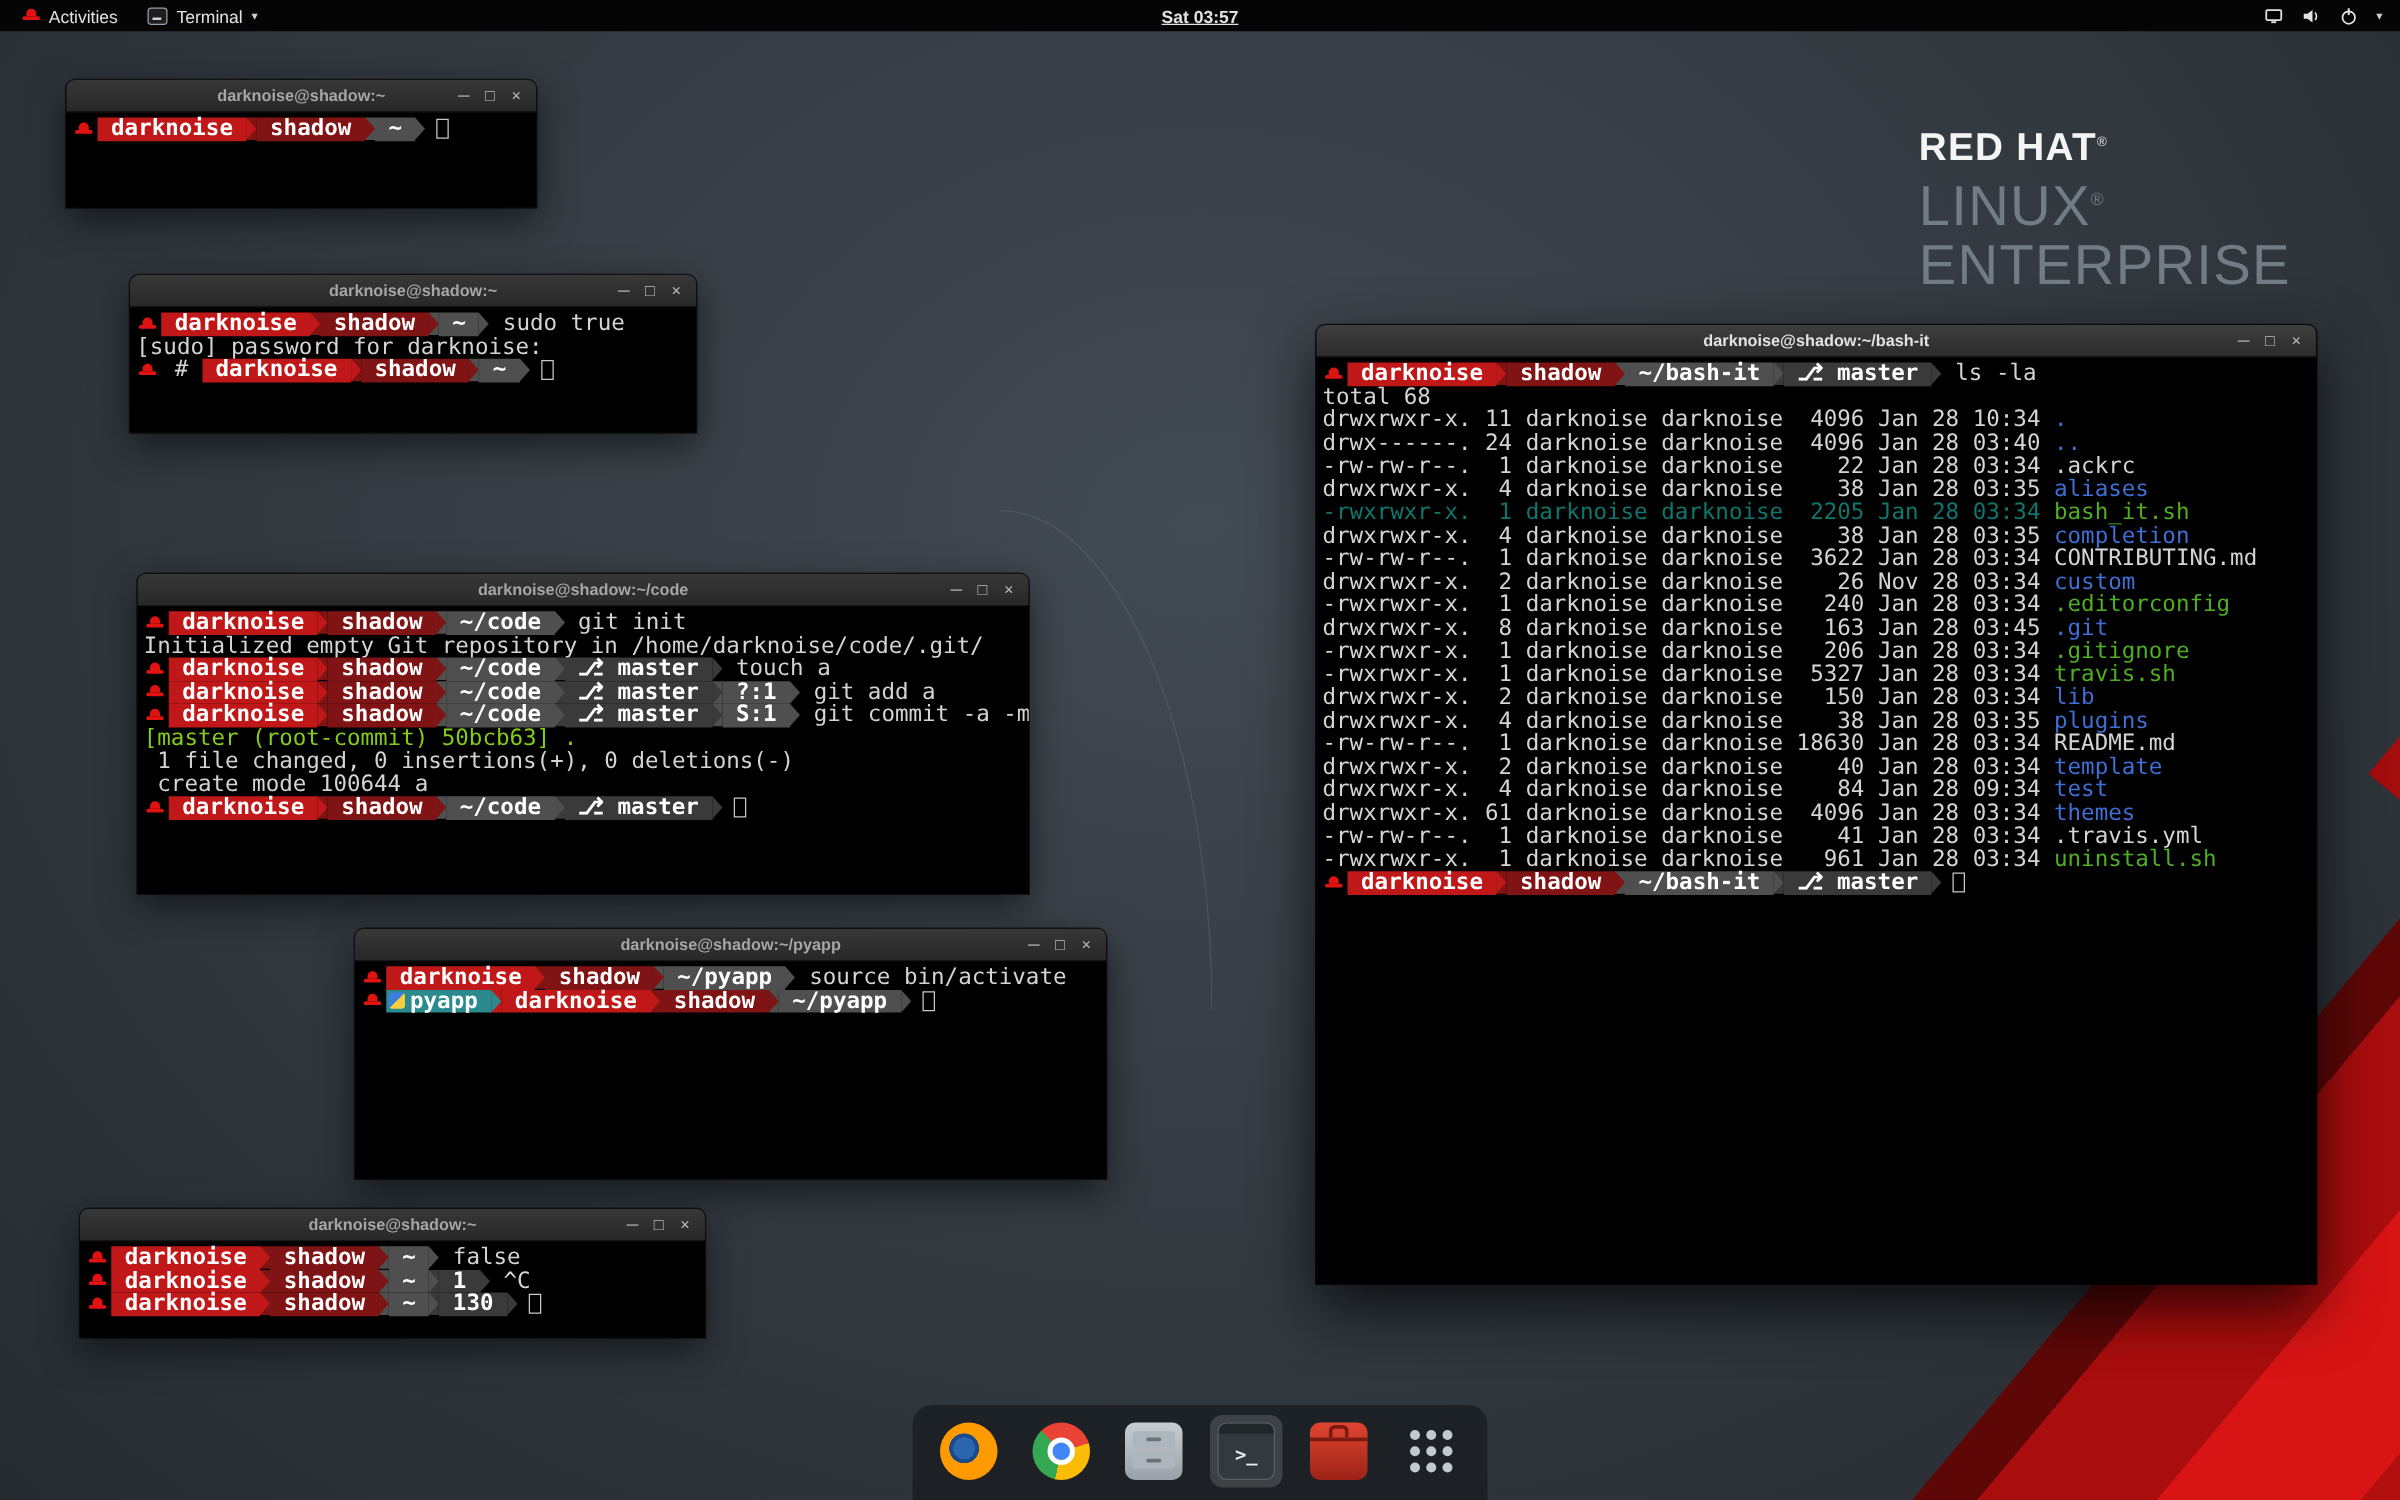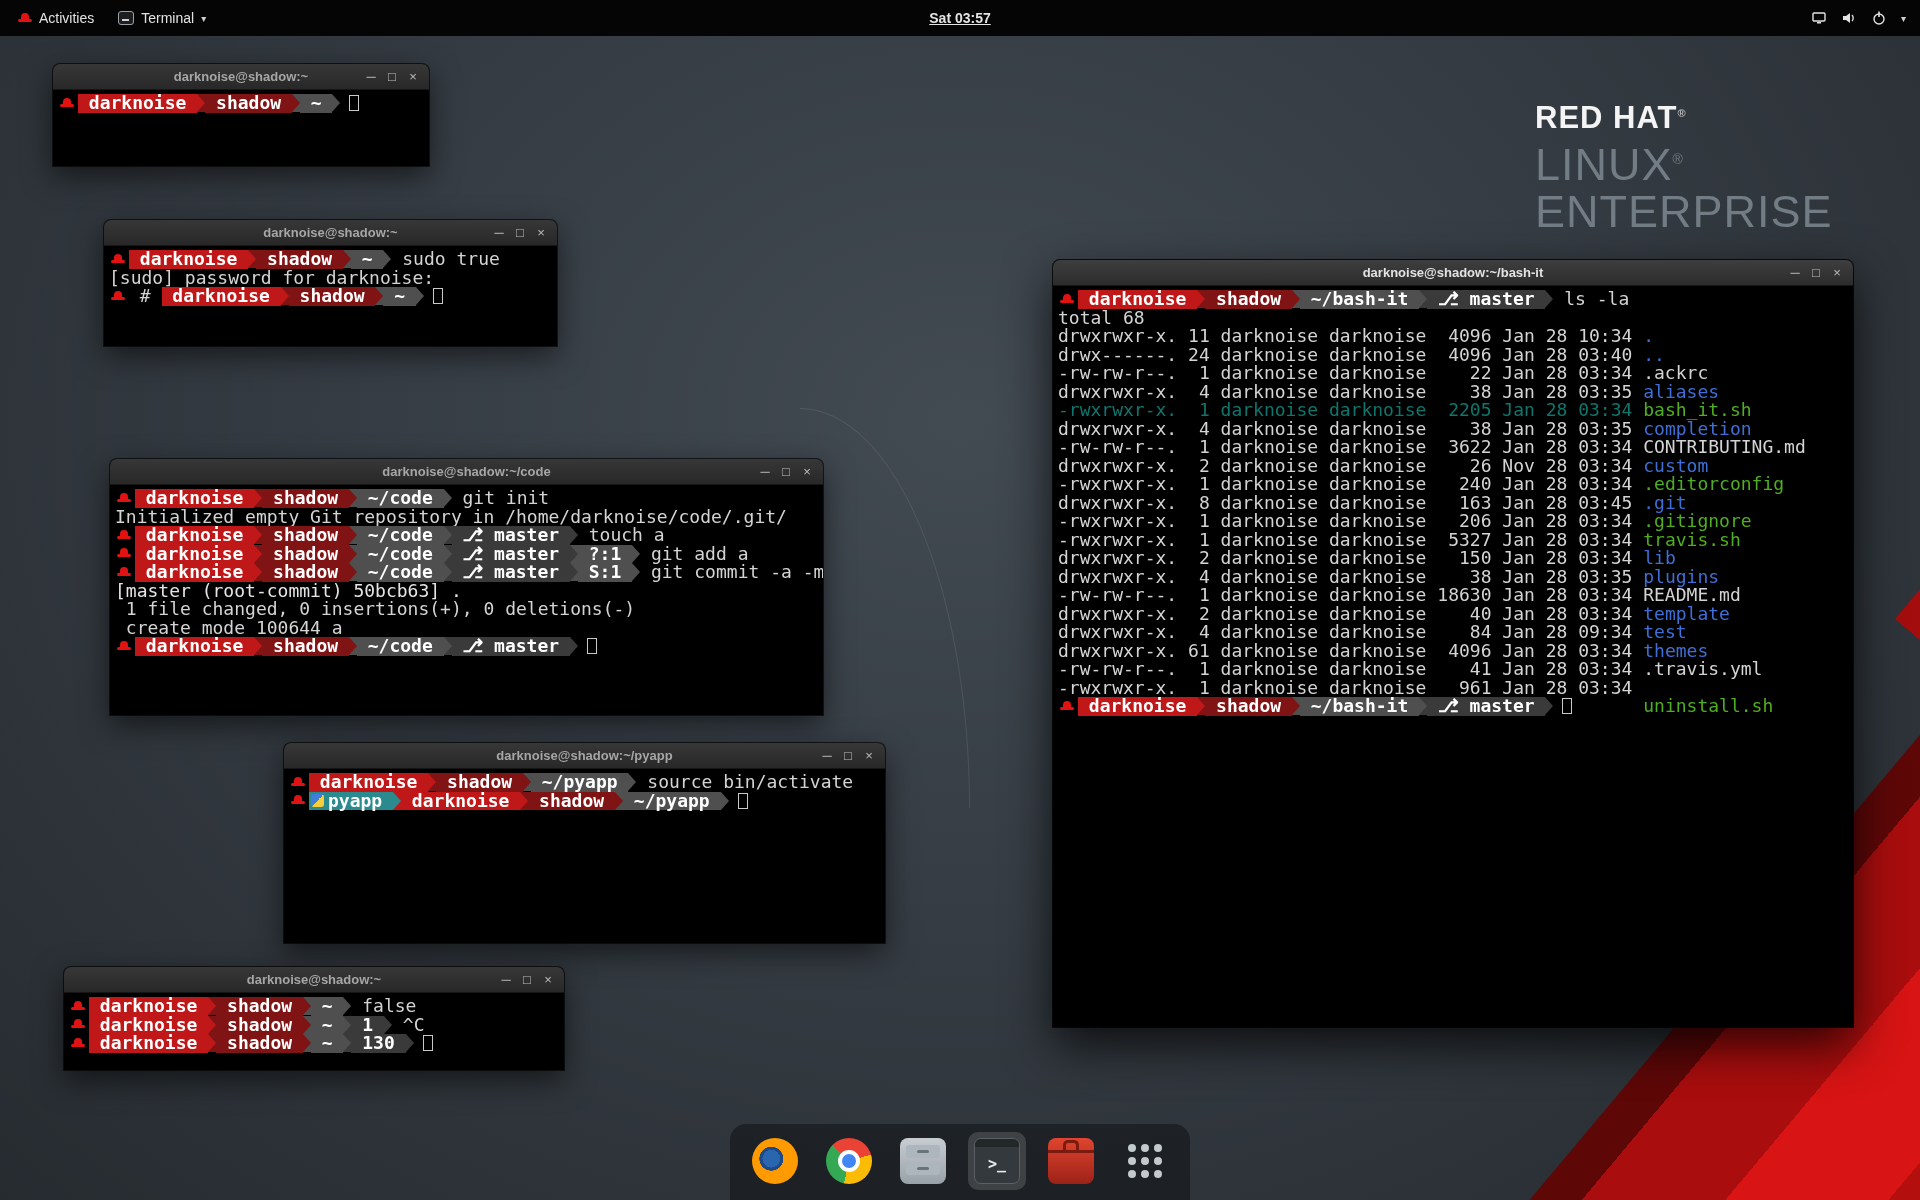--- a/index.html
+++ b/index.html
@@ -32,21 +32,21 @@
     border-top-right-radius:170px 400px;
   }
   
   .branding { position:absolute; left:1535px; top:100px; user-select:none; }
   .brand-redhat { font-size:31px; font-weight:bold; color:#f4f4f4; letter-spacing:1px; }
   .brand-redhat sup { font-size:11px; color:#bdbdbd; }
   .brand-line { font-size:45px; font-weight:300; letter-spacing:1px; color:#727c84; line-height:47px; }
   .brand-line sup { font-size:14px; }
   
   .topbar {
-    position:absolute; top:0; left:0; right:0; height:36px; background:#050505;
+    position:absolute; top:0; left:0; right:0; height:25px; background:#050505;
     color:#e3e3e3; font-size:14px; display:flex; align-items:center; z-index:100;
   }
   .tb-left { display:flex; align-items:center; gap:4px; padding-left:8px; }
   .tb-activities { display:flex; align-items:center; gap:7px; padding:0 10px; height:25px; }
   .tb-appmenu { display:flex; align-items:center; gap:7px; padding:0 10px; height:25px; }
   .tb-chevron { font-size:10px; color:#cfcfcf; }
   .tb-appicon { width:16px; height:14px; background:#1c1e20; border:1px solid #9aa0a5; border-radius:3px; position:relative; }
   .tb-appicon::after { content:""; position:absolute; left:3px; bottom:3px; width:7px; height:2px; background:#cfd3d6; }
   .tb-center { position:absolute; left:50%; transform:translateX(-50%); font-weight:600;text-decoration:underline; }
   .tb-right { margin-left:auto; display:flex; align-items:center; gap:14px; padding-right:14px; }
@@ -164,21 +164,21 @@
             <span class="wbtn">□</span>
             <span class="wbtn">×</span>
           </span>
         </div>
         <div class="tbody">
           <div class="tline"><span class="picon redhat-icon"></span><span class="seg" style="background: rgb(192, 24, 24); color: rgb(255, 255, 255);"> darknoise </span><span class="parrow" style="border-left-color: rgb(192, 24, 24); background: rgb(128, 19, 20);"></span><span class="seg" style="background: rgb(128, 19, 20); color: rgb(255, 255, 255);"> shadow </span><span class="parrow" style="border-left-color: rgb(128, 19, 20); background: rgb(79, 79, 79);"></span><span class="seg" style="background: rgb(79, 79, 79); color: rgb(255, 255, 255);"> ~/code </span><span class="parrow" style="border-left-color: rgb(79, 79, 79); background: transparent;"></span><span class="ttext" style="color: rgb(212, 212, 212);"> git init</span></div>
           <div class="tline"><span class="ttext" style="color: rgb(212, 212, 212);">Initialized empty Git repository in /home/darknoise/code/.git/</span></div>
           <div class="tline"><span class="picon redhat-icon"></span><span class="seg" style="background: rgb(192, 24, 24); color: rgb(255, 255, 255);"> darknoise </span><span class="parrow" style="border-left-color: rgb(192, 24, 24); background: rgb(128, 19, 20);"></span><span class="seg" style="background: rgb(128, 19, 20); color: rgb(255, 255, 255);"> shadow </span><span class="parrow" style="border-left-color: rgb(128, 19, 20); background: rgb(79, 79, 79);"></span><span class="seg" style="background: rgb(79, 79, 79); color: rgb(255, 255, 255);"> ~/code </span><span class="parrow" style="border-left-color: rgb(79, 79, 79); background: rgb(58, 58, 58);"></span><span class="seg" style="background: rgb(58, 58, 58); color: rgb(255, 255, 255);"> ⎇ master </span><span class="parrow" style="border-left-color: rgb(58, 58, 58); background: transparent;"></span><span class="ttext" style="color: rgb(212, 212, 212);"> touch a</span></div>
           <div class="tline"><span class="picon redhat-icon"></span><span class="seg" style="background: rgb(192, 24, 24); color: rgb(255, 255, 255);"> darknoise </span><span class="parrow" style="border-left-color: rgb(192, 24, 24); background: rgb(128, 19, 20);"></span><span class="seg" style="background: rgb(128, 19, 20); color: rgb(255, 255, 255);"> shadow </span><span class="parrow" style="border-left-color: rgb(128, 19, 20); background: rgb(79, 79, 79);"></span><span class="seg" style="background: rgb(79, 79, 79); color: rgb(255, 255, 255);"> ~/code </span><span class="parrow" style="border-left-color: rgb(79, 79, 79); background: rgb(58, 58, 58);"></span><span class="seg" style="background: rgb(58, 58, 58); color: rgb(255, 255, 255);"> ⎇ master </span><span class="parrow" style="border-left-color: rgb(58, 58, 58); background: rgb(79, 79, 79);"></span><span class="seg" style="background: rgb(79, 79, 79); color: rgb(255, 255, 255);"> ?:1 </span><span class="parrow" style="border-left-color: rgb(79, 79, 79); background: transparent;"></span><span class="ttext" style="color: rgb(212, 212, 212);"> git add a</span></div>
           <div class="tline"><span class="picon redhat-icon"></span><span class="seg" style="background: rgb(192, 24, 24); color: rgb(255, 255, 255);"> darknoise </span><span class="parrow" style="border-left-color: rgb(192, 24, 24); background: rgb(128, 19, 20);"></span><span class="seg" style="background: rgb(128, 19, 20); color: rgb(255, 255, 255);"> shadow </span><span class="parrow" style="border-left-color: rgb(128, 19, 20); background: rgb(79, 79, 79);"></span><span class="seg" style="background: rgb(79, 79, 79); color: rgb(255, 255, 255);"> ~/code </span><span class="parrow" style="border-left-color: rgb(79, 79, 79); background: rgb(58, 58, 58);"></span><span class="seg" style="background: rgb(58, 58, 58); color: rgb(255, 255, 255);"> ⎇ master </span><span class="parrow" style="border-left-color: rgb(58, 58, 58); background: rgb(79, 79, 79);"></span><span class="seg" style="background: rgb(79, 79, 79); color: rgb(255, 255, 255);"> S:1 </span><span class="parrow" style="border-left-color: rgb(79, 79, 79); background: transparent;"></span><span class="ttext" style="color: rgb(212, 212, 212);"> git commit -a -m .</span></div>
-          <div class="tline"><span class="ttext" style="color: #e5e5e5;">[master (root-commit) 50bcb63] .</span></div>
+          <div class="tline"><span class="ttext" style="color: #84cc16;">[master (root-commit) 50bcb63] .</span></div>
           <div class="tline"><span class="ttext" style="color: rgb(212, 212, 212);"> 1 file changed, 0 insertions(+), 0 deletions(-)</span></div>
           <div class="tline"><span class="ttext" style="color: rgb(212, 212, 212);"> create mode 100644 a</span></div>
           <div class="tline"><span class="picon redhat-icon"></span><span class="seg" style="background: rgb(192, 24, 24); color: rgb(255, 255, 255);"> darknoise </span><span class="parrow" style="border-left-color: rgb(192, 24, 24); background: rgb(128, 19, 20);"></span><span class="seg" style="background: rgb(128, 19, 20); color: rgb(255, 255, 255);"> shadow </span><span class="parrow" style="border-left-color: rgb(128, 19, 20); background: rgb(79, 79, 79);"></span><span class="seg" style="background: rgb(79, 79, 79); color: rgb(255, 255, 255);"> ~/code </span><span class="parrow" style="border-left-color: rgb(79, 79, 79); background: rgb(58, 58, 58);"></span><span class="seg" style="background: rgb(58, 58, 58); color: rgb(255, 255, 255);"> ⎇ master </span><span class="parrow" style="border-left-color: rgb(58, 58, 58); background: transparent;"></span><span class="cursor"></span></div>
         </div>
       </div>
       <div class="window" style="left: 284px; top: 743px; width: 601px; height: 200px;">
         <div class="titlebar">
           <span class="title">darknoise@shadow:~/pyapp</span>
           <span class="btns">
             <span class="wbtn">─</span>
@@ -230,21 +230,21 @@
           <div class="tline"><span class="ttext" style="color: rgb(212, 212, 212);">drwxrwxr-x.  8 darknoise darknoise   163 Jan 28 03:45 </span><span class="ttext" style="color: rgb(63, 111, 214);">.git</span></div>
           <div class="tline"><span class="ttext" style="color: rgb(212, 212, 212);">-rwxrwxr-x.  1 darknoise darknoise   206 Jan 28 03:34 </span><span class="ttext" style="color: rgb(79, 174, 33);">.gitignore</span></div>
           <div class="tline"><span class="ttext" style="color: rgb(212, 212, 212);">-rwxrwxr-x.  1 darknoise darknoise  5327 Jan 28 03:34 </span><span class="ttext" style="color: rgb(79, 174, 33);">travis.sh</span></div>
           <div class="tline"><span class="ttext" style="color: rgb(212, 212, 212);">drwxrwxr-x.  2 darknoise darknoise   150 Jan 28 03:34 </span><span class="ttext" style="color: rgb(63, 111, 214);">lib</span></div>
           <div class="tline"><span class="ttext" style="color: rgb(212, 212, 212);">drwxrwxr-x.  4 darknoise darknoise    38 Jan 28 03:35 </span><span class="ttext" style="color: rgb(63, 111, 214);">plugins</span></div>
           <div class="tline"><span class="ttext" style="color: rgb(212, 212, 212);">-rw-rw-r--.  1 darknoise darknoise 18630 Jan 28 03:34 README.md</span></div>
           <div class="tline"><span class="ttext" style="color: rgb(212, 212, 212);">drwxrwxr-x.  2 darknoise darknoise    40 Jan 28 03:34 </span><span class="ttext" style="color: rgb(63, 111, 214);">template</span></div>
           <div class="tline"><span class="ttext" style="color: rgb(212, 212, 212);">drwxrwxr-x.  4 darknoise darknoise    84 Jan 28 09:34 </span><span class="ttext" style="color: rgb(63, 111, 214);">test</span></div>
           <div class="tline"><span class="ttext" style="color: rgb(212, 212, 212);">drwxrwxr-x. 61 darknoise darknoise  4096 Jan 28 03:34 </span><span class="ttext" style="color: rgb(63, 111, 214);">themes</span></div>
           <div class="tline"><span class="ttext" style="color: rgb(212, 212, 212);">-rw-rw-r--.  1 darknoise darknoise    41 Jan 28 03:34 .travis.yml</span></div>
-          <div class="tline"><span class="ttext" style="color: rgb(212, 212, 212);">-rwxrwxr-x.  1 darknoise darknoise   961 Jan 28 03:34 </span><span class="ttext" style="color: rgb(79, 174, 33); margin-top: 18px;">uninstall.sh</span></div>
+          <div class="tline"><span class="ttext" style="color: rgb(212, 212, 212);">-rwxrwxr-x.  1 darknoise darknoise   961 Jan 28 03:34 </span><span class="ttext" style="color: rgb(79, 174, 33);">uninstall.sh</span></div>
           <div class="tline"><span class="picon redhat-icon"></span><span class="seg" style="background: rgb(192, 24, 24); color: rgb(255, 255, 255);"> darknoise </span><span class="parrow" style="border-left-color: rgb(192, 24, 24); background: rgb(128, 19, 20);"></span><span class="seg" style="background: rgb(128, 19, 20); color: rgb(255, 255, 255);"> shadow </span><span class="parrow" style="border-left-color: rgb(128, 19, 20); background: rgb(79, 79, 79);"></span><span class="seg" style="background: rgb(79, 79, 79); color: rgb(255, 255, 255);"> ~/bash-it </span><span class="parrow" style="border-left-color: rgb(79, 79, 79); background: rgb(58, 58, 58);"></span><span class="seg" style="background: rgb(58, 58, 58); color: rgb(255, 255, 255);"> ⎇ master </span><span class="parrow" style="border-left-color: rgb(58, 58, 58); background: transparent;"></span><span class="cursor"></span></div>
         </div>
       </div>
     </div>
 
   <div class="dock" id="dock-items">
       <div class="dock-item">
         <div class="dock-icon icon-firefox"></div>
       </div>
       <div class="dock-item">

